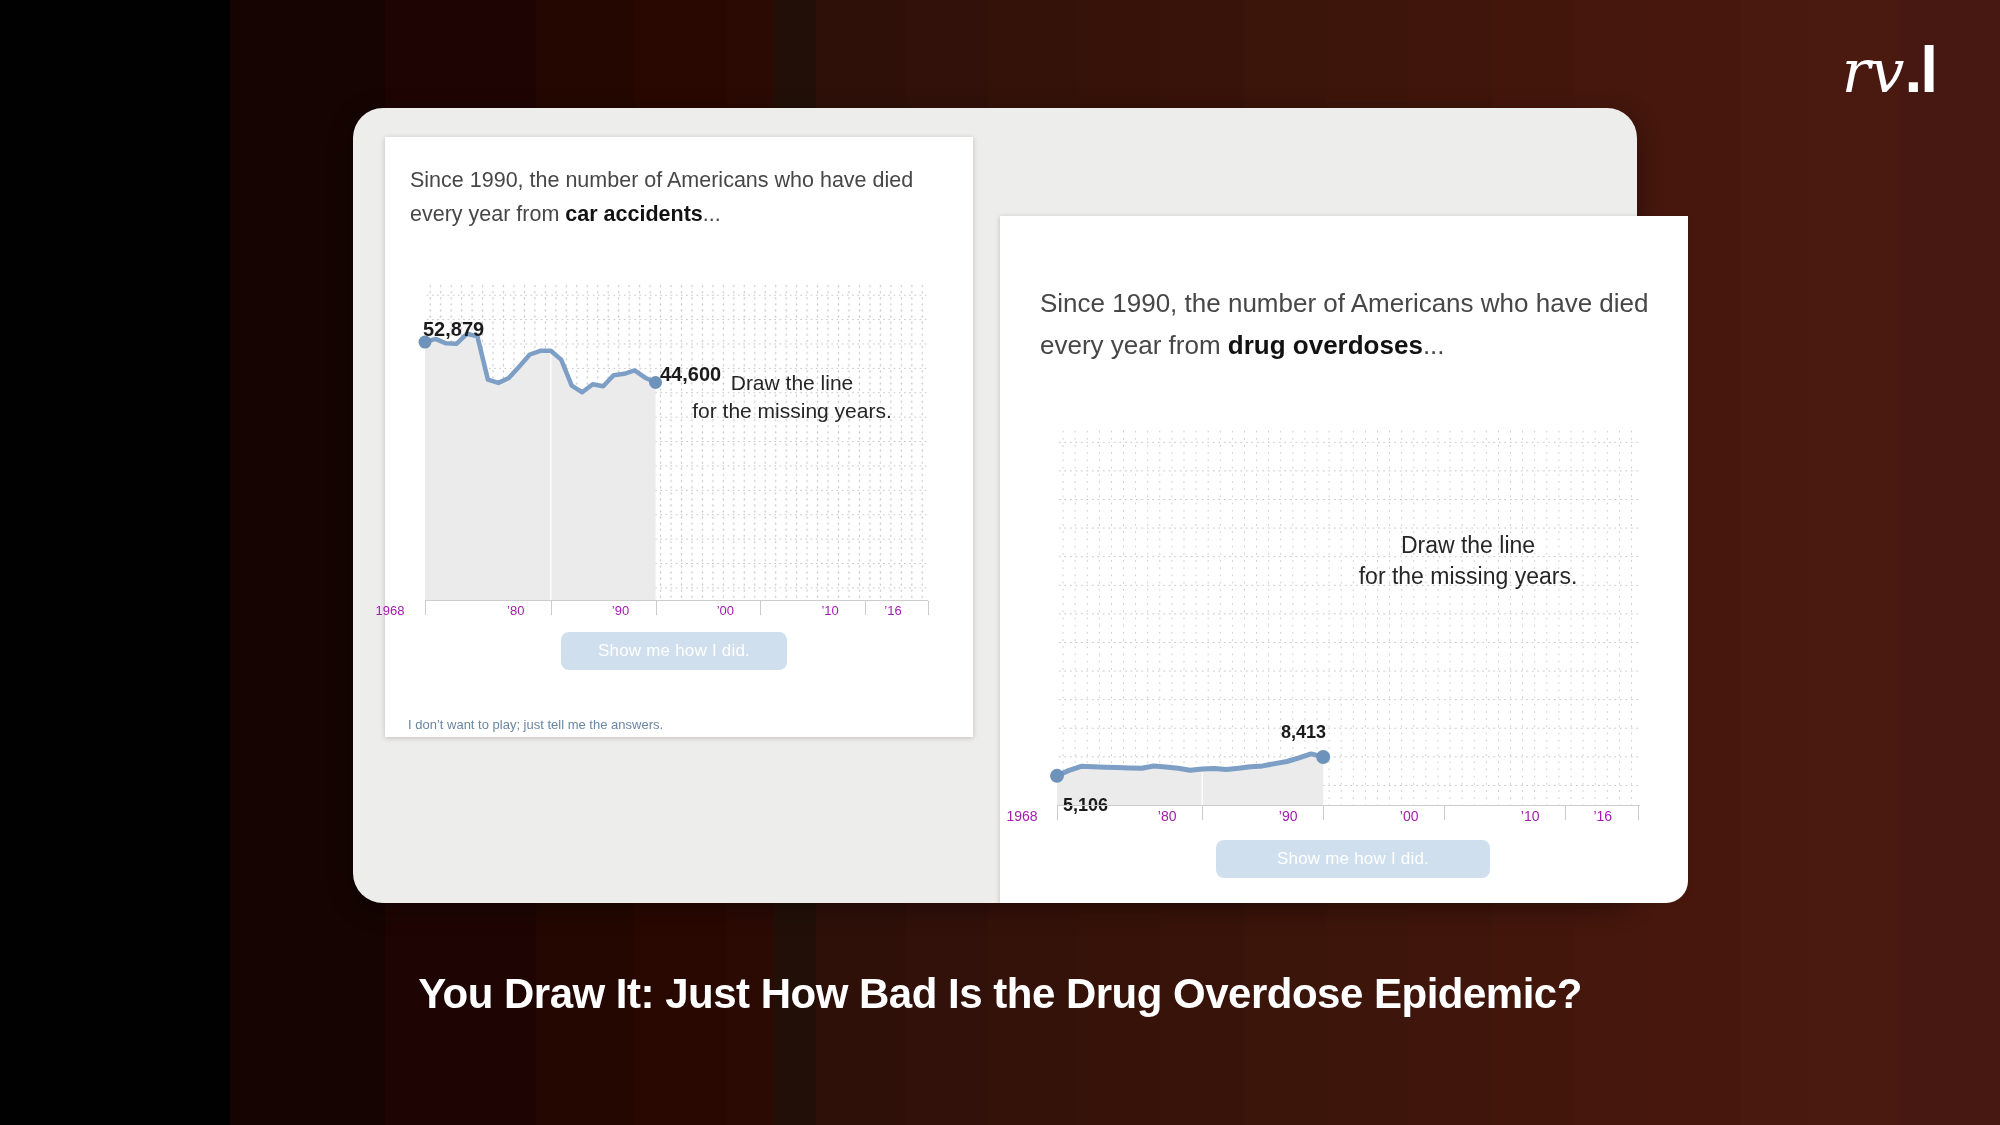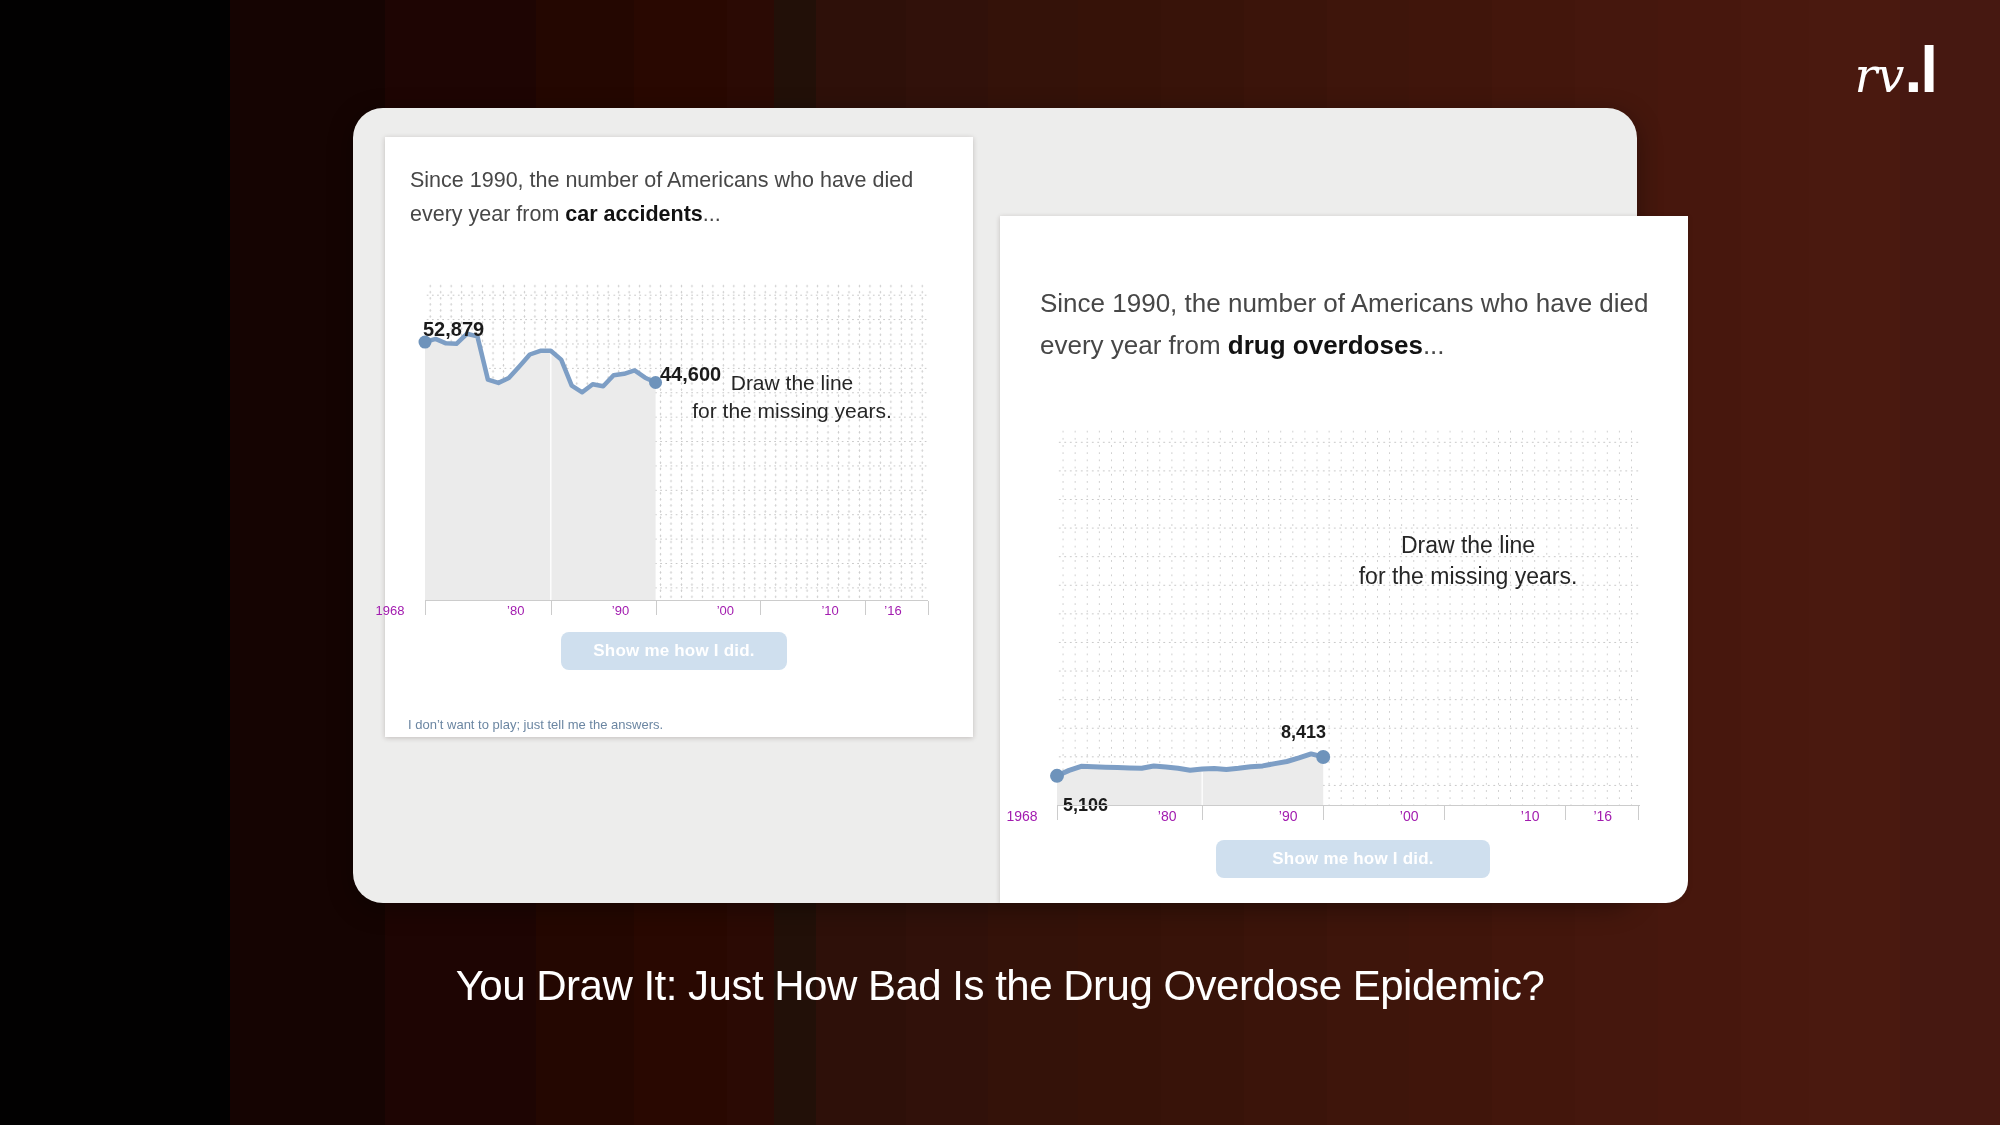--- a/index.html
+++ b/index.html
@@ -8,21 +8,21 @@
     background:linear-gradient(to right,
       #020101 0,#020101 230px,#150402 230px,#150402 385px,#1e0503 385px,#1e0503 536px,
       #240701 536px,#240701 634px,#290801 634px,#290801 727px,#2b0a04 727px,#2b0a04 774px,
       #221008 774px,#221008 816px,#2e1009 816px,#2e1009 906px,#31110a 906px,#31110a 988px,
       #341209 988px,#341209 1078px,#361208 1078px,#361208 1161px,#381309 1161px,#381309 1244px,
       #3b140a 1244px,#3b140a 1327px,#3e150b 1327px,#3e150b 1409px,#40150b 1409px,#40150b 1492px,
       #43160c 1492px,#43160c 1575px,#45170d 1575px,#45170d 1658px,#47170d 1658px,#47170d 1741px,
       #49180e 1741px,#49180e 1809px,#4a190f 1809px,#4a190f 1900px,#461811 1900px,#461811 2000px);}
   
   .logo{position:absolute;top:38px;right:64px;color:#fff;white-space:nowrap;line-height:1;}
-  .logo-serif{font-family:"DejaVu Serif",serif;font-style:italic;font-weight:400;font-size:48px;}
+  .logo-serif{font-family:"DejaVu Serif",serif;font-style:italic;font-weight:400;font-size:60px;}
   .logo-sans{font-family:"Liberation Sans",sans-serif;font-weight:700;font-size:64px;letter-spacing:-2px;}
   
   .card{position:absolute;left:353px;top:108px;width:1284px;height:795px;background:#ededec;
     border-radius:30px;box-shadow:0 6px 24px rgba(0,0,0,.35);}
   .panel{position:absolute;background:#fff;box-shadow:0 1px 5px rgba(40,25,18,.22);}
   .panel-left{left:32px;top:29px;width:588px;height:600px;}   
   .panel-right{left:647px;top:108px;width:688px;height:687px;border-bottom-right-radius:22px;} 
   .hdr{position:absolute;margin:0;color:#474747;}
   .hdr b{color:#121212;font-weight:700;}
   .hdr-left{left:25px;top:26px;width:545px;font-size:21.5px;line-height:34px;}
@@ -45,28 +45,28 @@
   .axis-right .tick-label{font-size:14px;}
   
   .val-label{position:absolute;font-weight:700;color:#1b1b1b;white-space:nowrap;}
   .panel-left .val-label{font-size:20px;}
   .panel-right .val-label{font-size:18px;}
   .draw-prompt{position:absolute;transform:translateX(-50%);text-align:center;color:#262626;white-space:nowrap;}
   .dp-left{left:407px;top:232px;font-size:21px;line-height:28px;}
   .dp-right{left:468px;top:314px;font-size:23px;line-height:31px;}
   
   .show-btn{position:absolute;border:none;border-radius:8px;background:#cfdfee;color:#ffffff;
-    font-family:inherit;font-size:17px;font-weight:700;letter-spacing:.2px;cursor:pointer;}
+    font-family:inherit;font-size:17px;font-weight:400;letter-spacing:.2px;cursor:pointer;}
   .btn-left{left:176px;top:495px;width:226px;height:38px;}
   .btn-right{left:216px;top:624px;width:274px;height:38px;}
   .skip-link{position:absolute;left:23px;top:580px;font-size:13px;color:#6b86a2;text-decoration:none;cursor:pointer;}
   
   .footer{position:absolute;left:0;width:2000px;text-align:center;color:#fff;}
   .footer-title{top:962px;}
-  .footer-title h1{margin:0;font-size:42px;font-weight:400;letter-spacing:-0.5px;color:#ffffff;}
+  .footer-title h1{margin:8px;font-size:42px;font-weight:700;letter-spacing:-0.5px;color:#ffffff;}
   .footer-source{top:1022px;font-size:31px;font-weight:400;letter-spacing:1px;color:#ece6e3;}
 </style>
 </head>
 <body>
 
 <div class="stage">
 
   <div class="logo"><span class="logo-serif">rv</span><span class="logo-sans">.l</span></div>
 
   <div class="card">

